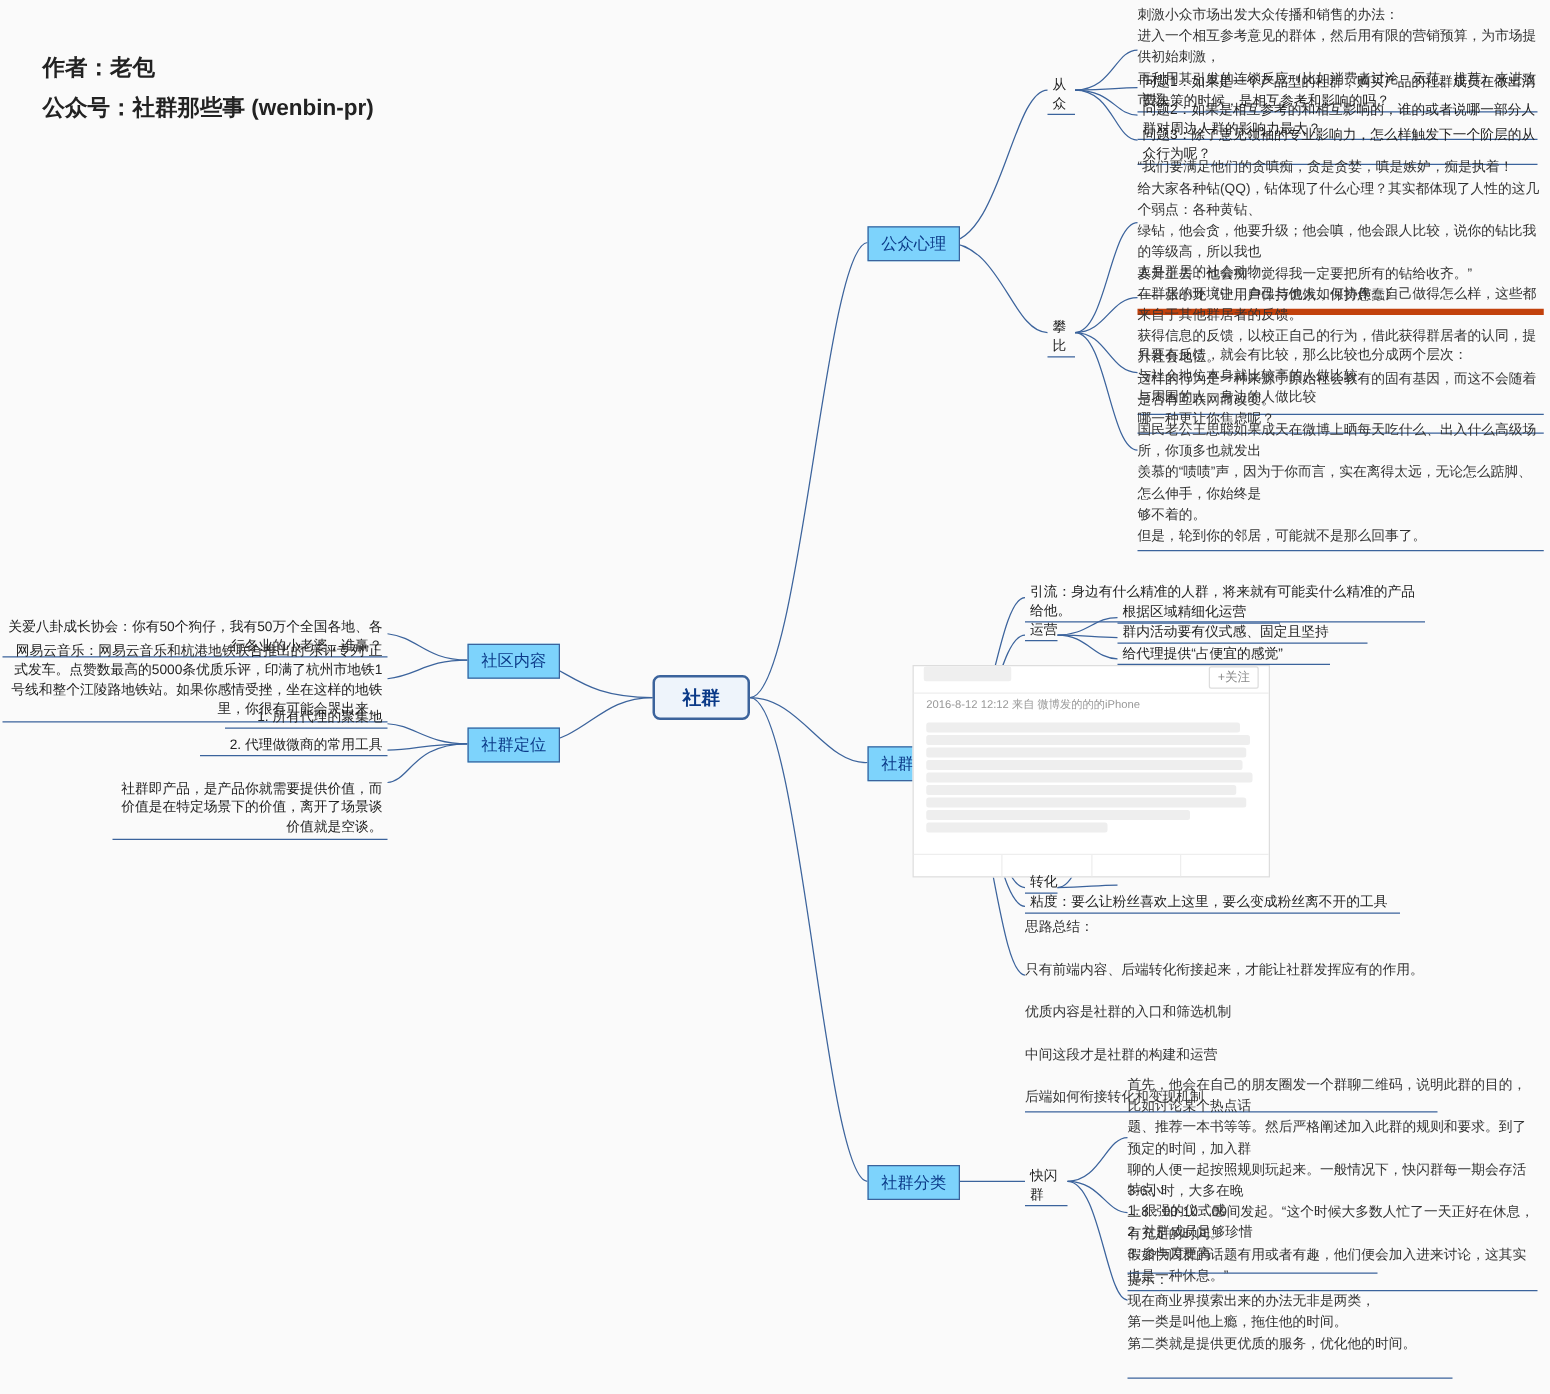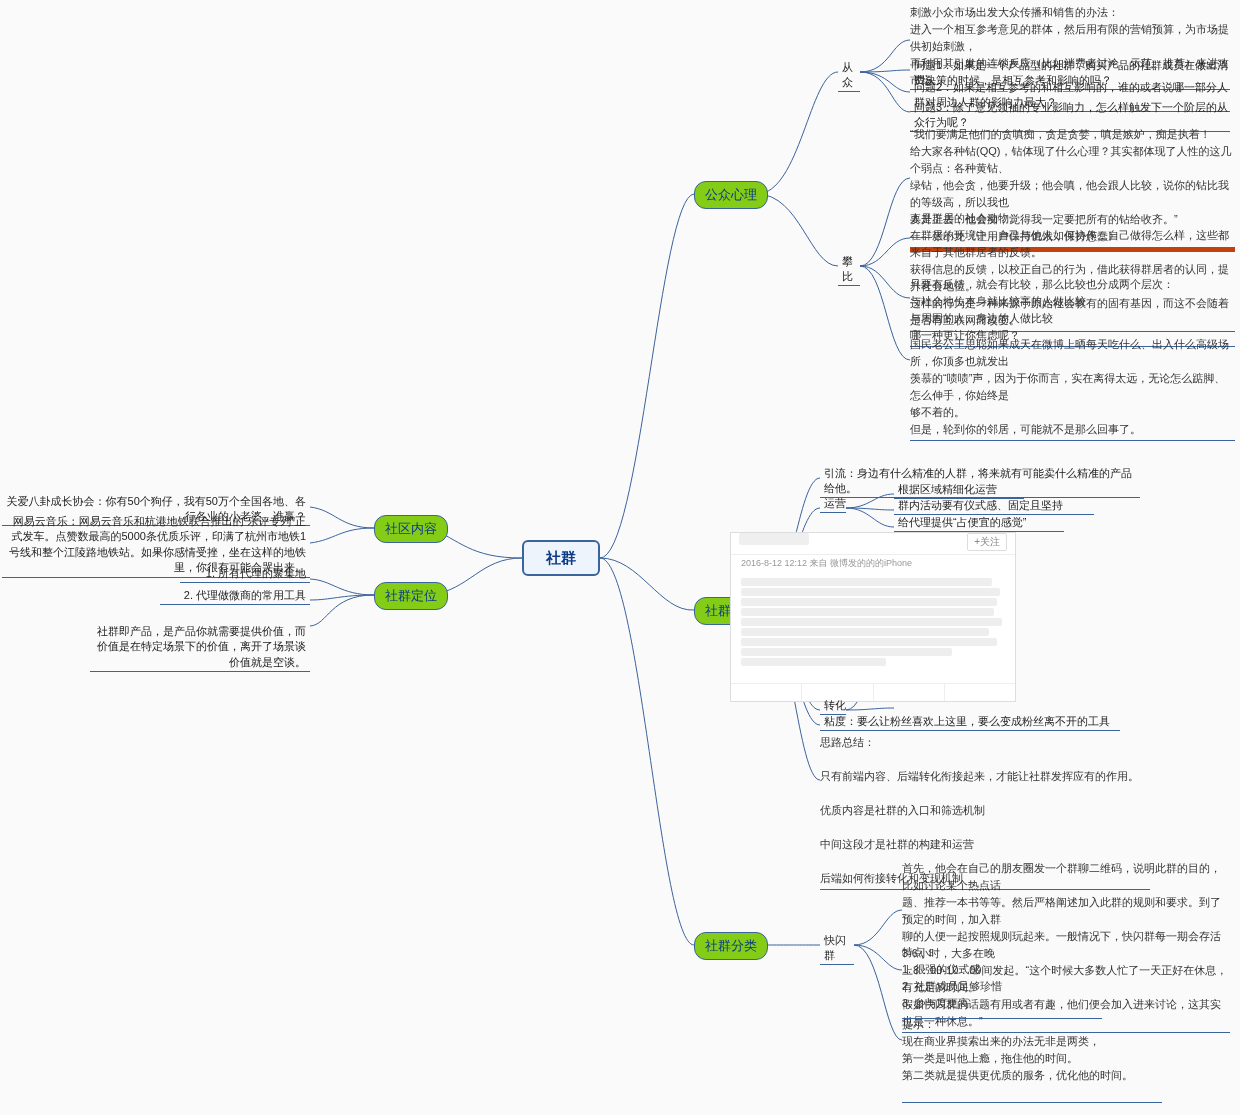--- a/index.html
+++ b/index.html
@@ -1,21 +1,21 @@
 <!DOCTYPE html>
 <html><head>
 <meta charset="utf-8">
 <style>
 *{box-sizing:border-box;margin:0;padding:0}
 body{background:#fafafa;width:1240px;height:1115px;font-family:"Microsoft YaHei","PingFang SC",sans-serif;font-size:11px;color:#222;position:relative;overflow:hidden}
 svg.wires{position:absolute;inset:0;width:1240px;height:1115px;pointer-events:none}
 svg.wires path{fill:none;stroke:#3b639c;stroke-width:1}
 .hdr{position:absolute;left:34px;top:38px;font-size:18px;font-weight:700;line-height:1.8}
 .root{position:absolute;left:522px;top:540px;width:78px;height:36px;border:2px solid #3b639c;border-radius:6px;background:#eef4fb;display:flex;align-items:center;justify-content:center;font-size:15px;font-weight:700;color:#0b3a88}
-.box{position:absolute;padding:4px 10px;border:1px solid #3b639c;border-radius:12px;background:#84cc16;font-size:13px;color:#0b3a88;white-space:nowrap}
+.box{position:absolute;padding:4px 10px;border:1px solid #3b639c;border-radius:0;background:#7dd3fc;font-size:13px;color:#0b3a88;white-space:nowrap}
 .tail{position:absolute;border-bottom:1.2px solid #3b639c;font-size:11px;color:#222}
 .tail.R{padding:0 0 1px 4px}
 .tail.L{padding:0 4px 1px 0;text-align:right}
 .para{position:absolute;font-size:11px;line-height:1.55;color:#333}
 .shot{position:absolute;left:730px;top:532px;width:286px;height:170px;background:#fff;border:1px solid #ddd}
 .shot .top{height:22px;border-bottom:1px solid #eee;display:flex;align-items:flex-start;padding:0 8px;justify-content:space-between;font-size:10px;color:#888}
 .shot .top .pc{width:70px;height:12px;background:#efefef;border-radius:2px}
 .shot .meta{font-size:9px;color:#999;padding:2px 10px}
 .shot .body{padding:4px 10px;font-size:9px;color:#aaa;line-height:1.45}
 .shot .foot{position:absolute;bottom:0;left:0;right:0;height:18px;border-top:1px solid #eee;display:flex}
@@ -56,20 +56,22 @@
 <path d="M846 508 C870 508 875 527 894 527"></path>
 <path d="M846 710 C870 710 875 615 894 615"></path>
 <path d="M846 710 C870 710 875 708 894 708"></path>
 <path d="M763 945 C790 945 798 945 820 945"></path>
 <path d="M854 945 C880 945 885 910 902 910"></path>
 <path d="M854 945 C880 945 885 970 902 970"></path>
 <path d="M854 945 C880 945 885 1040 902 1040"></path>
 </svg>
 
 <div class="hdr">
+ <div>作者：老包</div>
+ <div>公众号：社群那些事 (wenbin-pr)</div>
 </div>
 
 <div class="root">社群</div>
 
 <div class="box" style="left:374px;top:515px">社区内容</div>
 <div class="box" style="left:374px;top:582px">社群定位</div>
 <div class="box" style="left:694px;top:181px">公众心理</div>
 <div class="box" style="left:694px;top:597px">社群营销</div>
 <div class="box" style="left:694px;top:932px">社群分类</div>
 

